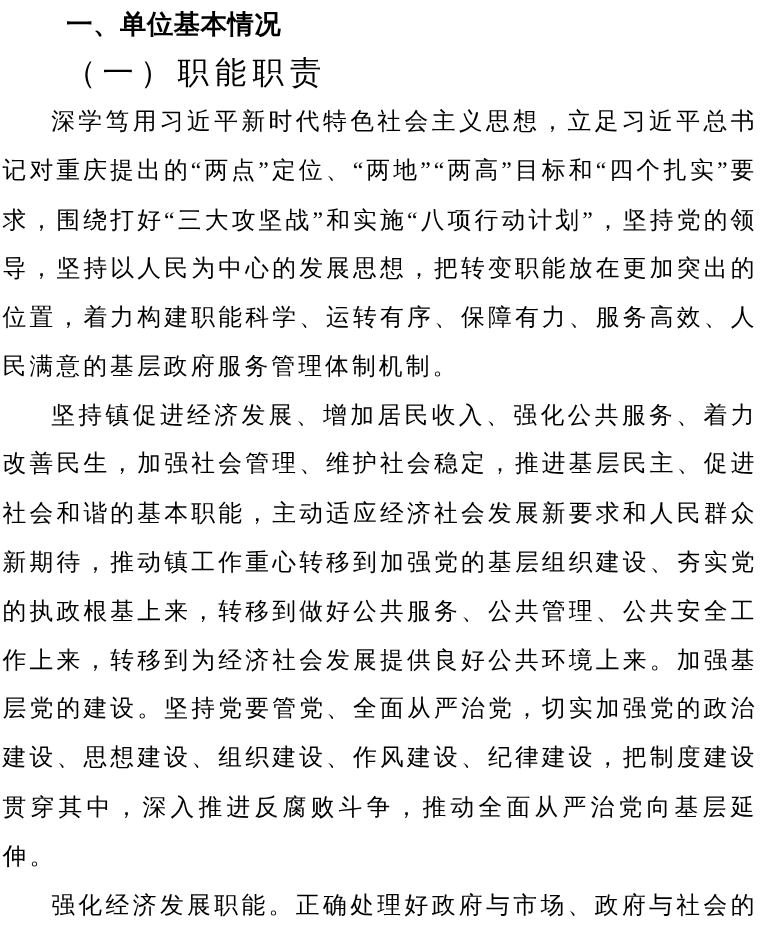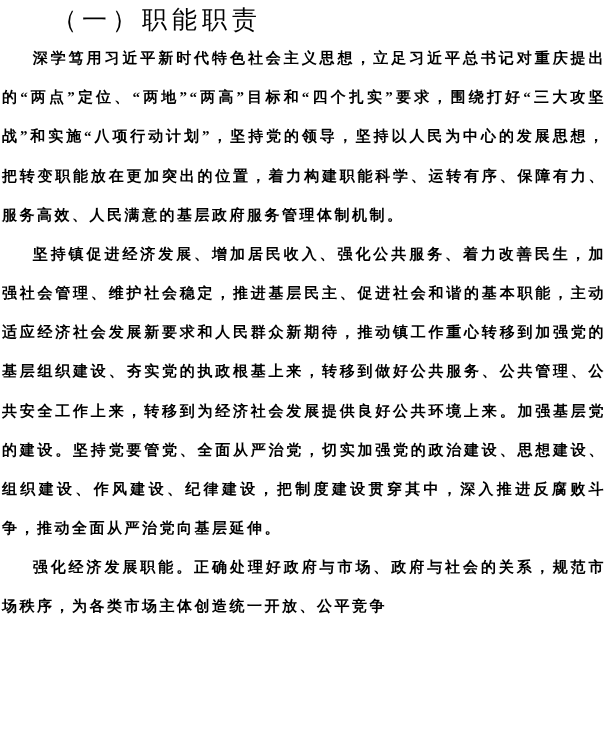--- a/index.html
+++ b/index.html
@@ -32,30 +32,30 @@
     margin: 0;
     font-size: 25px;
     font-weight: 400;
     line-height: 39.15px;
     text-indent: 2em;
     letter-spacing: 5px;
     white-space: nowrap;
   }
   .para {
     margin: 0;
-    font-size: 15px;
+    font-size: 19px;
     line-height: 39.15px;
     text-indent: 2.05em;
     text-align: justify;
     letter-spacing: 2.5px;
     word-break: break-all;
-    font-weight: bold;
   }
 </style>
 </head>
 <body>
 
 <div class="page">
+  <h1 class="heading">一、单位基本情况</h1>
   <h2 class="subheading">（一）职能职责</h2>
   <p class="para">深学笃用习近平新时代特色社会主义思想，立足习近平总书记对重庆提出的“两点”定位、“两地”“两高”目标和“四个扎实”要求，围绕打好“三大攻坚战”和实施“八项行动计划”，坚持党的领导，坚持以人民为中心的发展思想，把转变职能放在更加突出的位置，着力构建职能科学、运转有序、保障有力、服务高效、人民满意的基层政府服务管理体制机制。</p>
   <p class="para">坚持镇促进经济发展、增加居民收入、强化公共服务、着力改善民生，加强社会管理、维护社会稳定，推进基层民主、促进社会和谐的基本职能，主动适应经济社会发展新要求和人民群众新期待，推动镇工作重心转移到加强党的基层组织建设、夯实党的执政根基上来，转移到做好公共服务、公共管理、公共安全工作上来，转移到为经济社会发展提供良好公共环境上来。加强基层党的建设。坚持党要管党、全面从严治党，切实加强党的政治建设、思想建设、组织建设、作风建设、纪律建设，把制度建设贯穿其中，深入推进反腐败斗争，推动全面从严治党向基层延伸。</p>
   <p class="para">强化经济发展职能。正确处理好政府与市场、政府与社会的关系，规范市场秩序，为各类市场主体创造统一开放、公平竞争</p>
 </div>
 
 </body></html>

